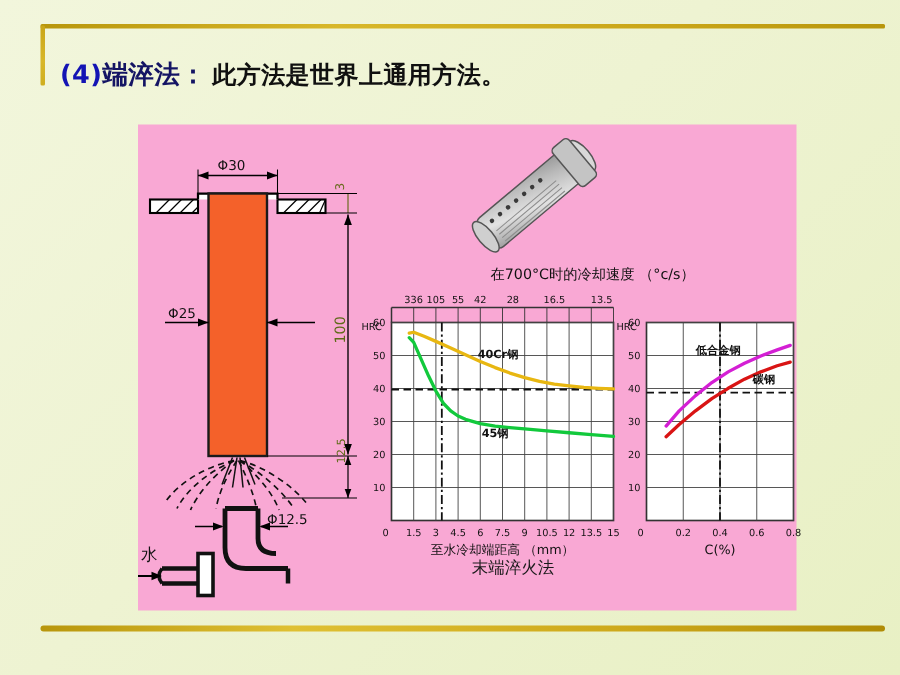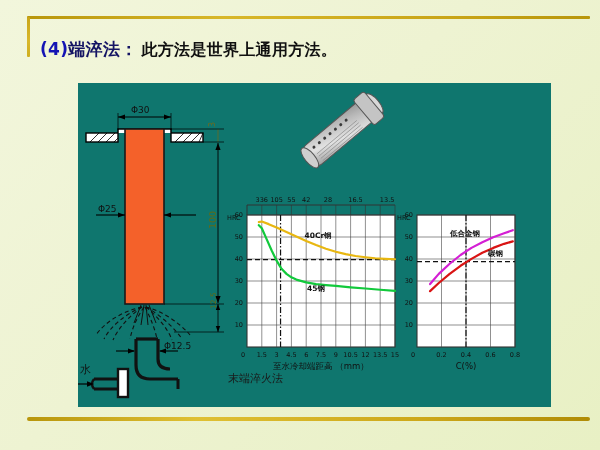--- a/index.html
+++ b/index.html
@@ -35,22 +35,22 @@
     letter-spacing:.3px;
     text-align:right;
   }
   .heading .num{color:#1414b4;}
   .heading .t1{color:#141464;}
   .heading .colon{color:#141464;}
   .heading .t2{color:#101010;font-size:16px;margin-left:4px;}
 
   
   .panel{
-    position:absolute;left:78px;top:83px;width:473px;height:324px;
-    background:#0f766e;
+    position:absolute;left:92px;top:83px;width:439px;height:324px;
+    background:#f9a8d4;
   }
 
   
   .appar{position:absolute;left:0;top:0;width:165px;height:324px;}
   .appar svg{display:block;}
 
   
   .specimen{position:absolute;left:205px;top:5px;width:120px;height:88px;}
 
   
@@ -60,21 +60,21 @@
   }
 
   
   .chart{position:absolute;}
   .chart svg{display:block;}
   #chartA{left:147px;top:110px;}
   #chartB{left:317px;top:110px;}
 
   .caption{
     position:absolute;left:150px;top:288px;width:200px;
-    text-align:left;font-size:11px;color:#1a1a1a;
+    text-align:center;font-size:11px;color:#1a1a1a;
   }
 
   text{font-family:"DejaVu Sans","Liberation Sans",sans-serif;}
 </style>
 </head>
 <body>
 
 <div id="slide">
 
   <div class="gold-top"></div>
@@ -234,20 +234,21 @@
           <g stroke="#8d8d8d" stroke-width="0.7">
             <line x1="26" y1="44" x2="78" y2="44"></line>
             <line x1="26" y1="47" x2="78" y2="47"></line>
             <line x1="26" y1="50" x2="78" y2="50"></line>
             <line x1="26" y1="53" x2="78" y2="53"></line>
           </g>
         </g>
       </svg>
     </div>
 
+    <div class="ct-title">在700°C时的冷却速度 （°c/s）</div>
 
     <div class="chart" id="chartA">
       <svg width="180" height="190" viewBox="0 0 180 190">
           <rect x="22" y="22" width="148" height="132" fill="#fff" stroke="#333" stroke-width="1.1"></rect>
           <line x1="36.8" y1="22" x2="36.8" y2="154" stroke="#444" stroke-width="0.6"></line>
           <line x1="51.6" y1="22" x2="51.6" y2="154" stroke="#444" stroke-width="0.6"></line>
           <line x1="66.4" y1="22" x2="66.4" y2="154" stroke="#444" stroke-width="0.6"></line>
           <line x1="81.2" y1="22" x2="81.2" y2="154" stroke="#444" stroke-width="0.6"></line>
           <line x1="96" y1="22" x2="96" y2="154" stroke="#444" stroke-width="0.6"></line>
           <line x1="110.8" y1="22" x2="110.8" y2="154" stroke="#444" stroke-width="0.6"></line>

